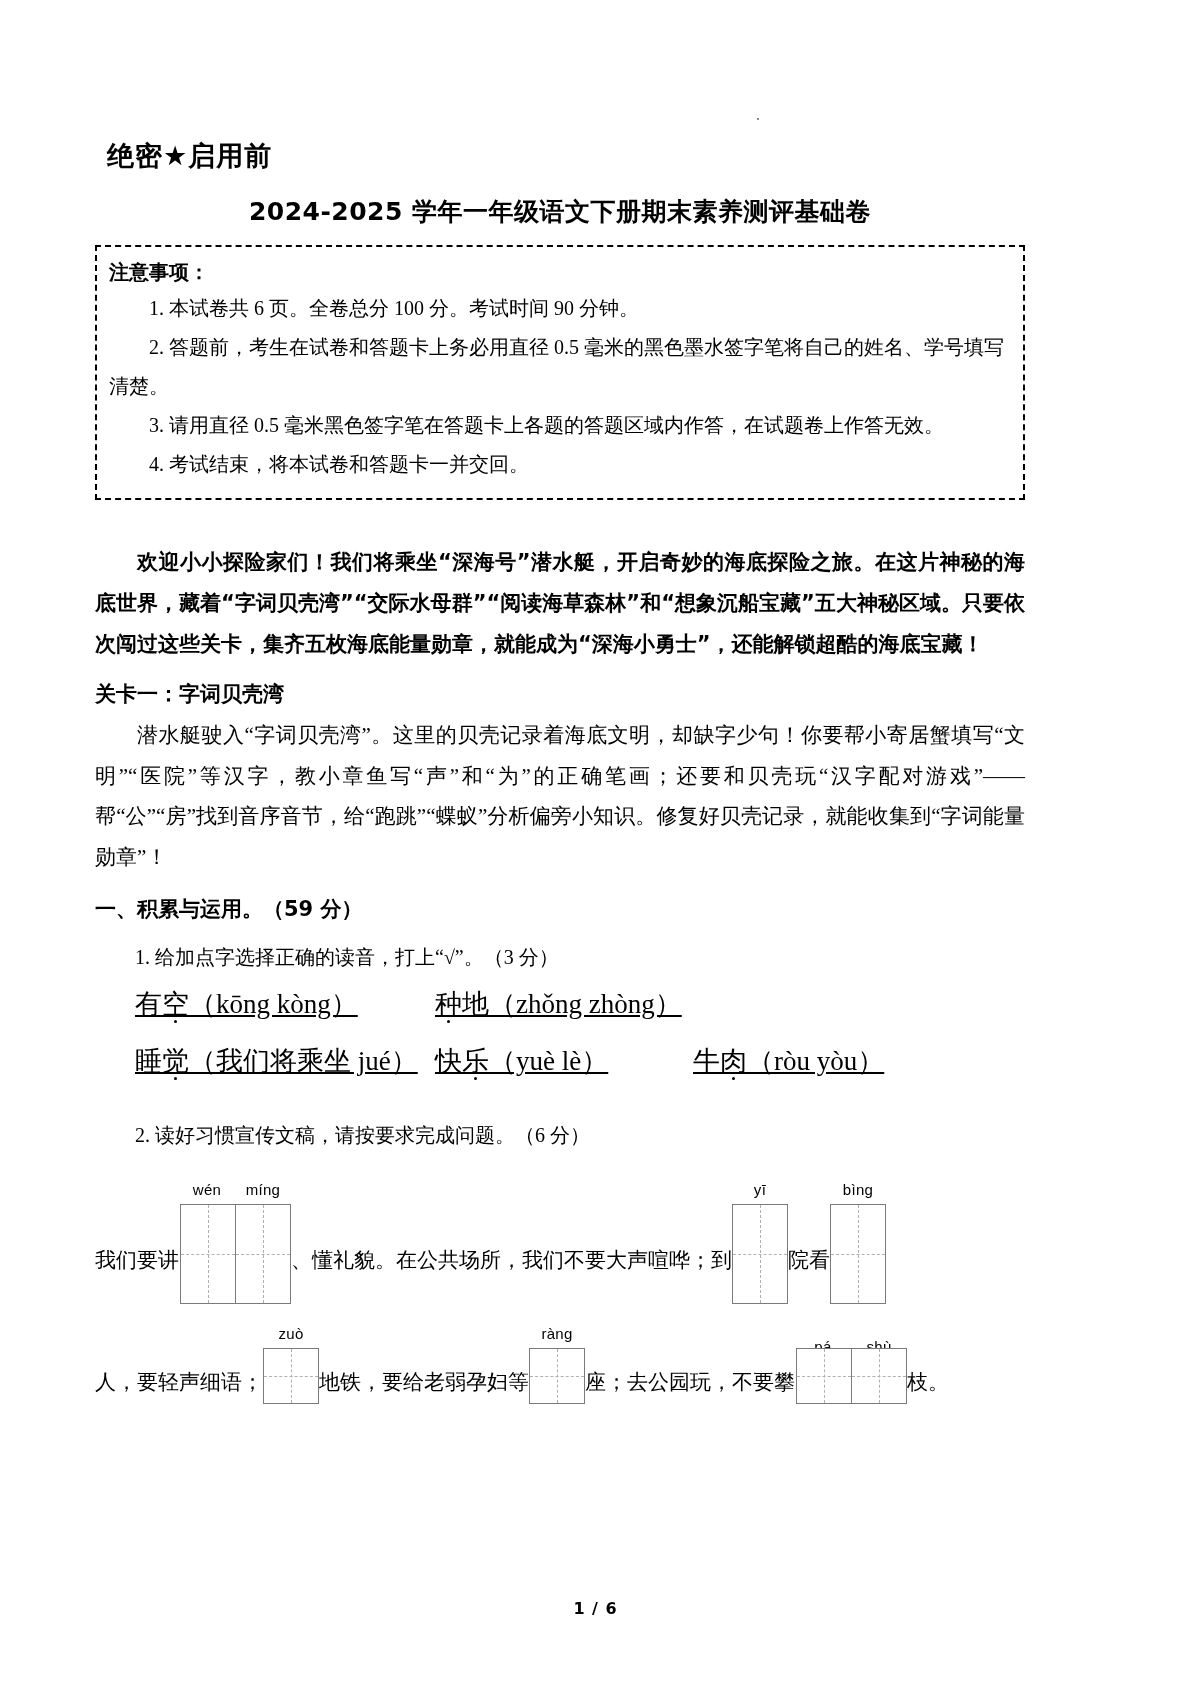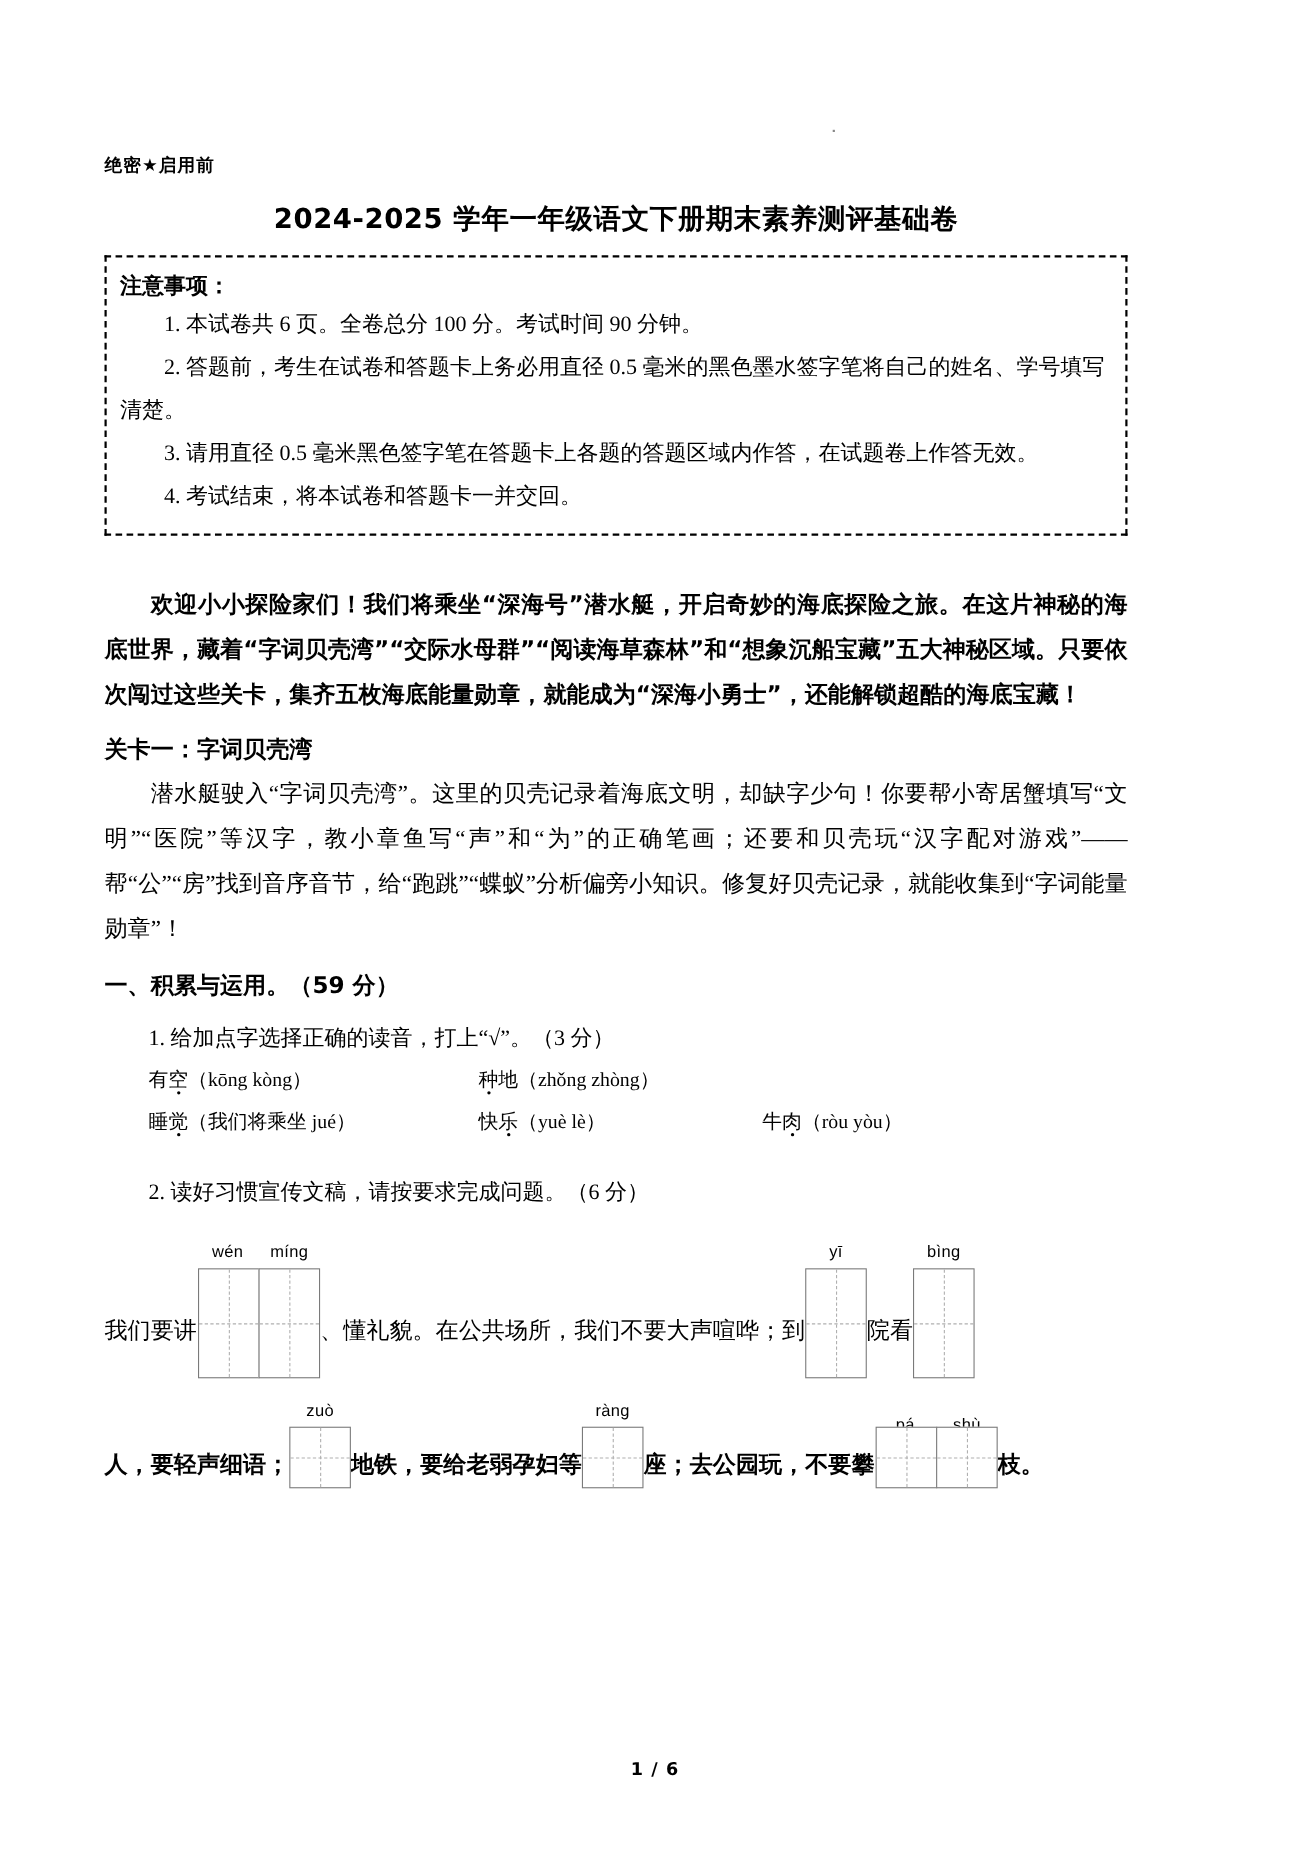--- a/index.html
+++ b/index.html
@@ -27,23 +27,24 @@
     left: 95px;
     top: 0;
     width: 930px;
   }
 
   
   .secret-line {
     margin-top: 140px;
     font-family: "DejaVu Sans", "Liberation Sans", sans-serif;
     font-weight: bold;
-    font-size: 16px;
+    font-size: 27px;
     letter-spacing: 1px;
     line-height: 1.2;
+    margin-left: 12px;
   }
 
   
   .doc-title {
     margin-top: 24px;
     text-align: center;
     font-family: "DejaVu Sans", "Liberation Sans", sans-serif;
     font-weight: bold;
     font-size: 25px;
     letter-spacing: 0.5px;
@@ -120,22 +121,23 @@
     margin-top: 8px;
     margin-left: 40px;
     font-family: "Liberation Serif", "DejaVu Serif", serif;
     font-size: 20px;
     line-height: 1.9;
   }
   .pinyin-row {
     margin-left: 40px;
     display: flex;
     font-family: "Liberation Serif", "DejaVu Serif", serif;
-    font-size: 18px;
+    font-size: 27px;
     line-height: 2.1;
+    text-decoration: underline;
   }
   .pinyin-item {
     white-space: nowrap;
   }
   .pinyin-item.col1 { width: 300px; }
   .pinyin-item.col2 { width: 258px; }
   .pinyin-item.col3 { width: 300px; }
   .dotted {
     position: relative;
   }
@@ -161,21 +163,21 @@
     align-items: flex-start;
     font-family: "Liberation Serif", "DejaVu Serif", serif;
     font-size: 21px;
     white-space: nowrap;
   }
   .inline-text {
     align-self: center;
     padding-top: 0px;
   }
   .grid-line.row1 .inline-text { margin-top: 36px; }
-  .grid-line.row2 .inline-text { margin-top: 36px; font-weight: bold; }
+  .grid-line.row2 .inline-text { margin-top: 36px; }
 
   .tzg {
     display: inline-flex;
     flex-direction: column;
     align-items: center;
   }
   .tzg .py {
     font-family: Liberation Sans, sans-serif;
     font-size: 15px;
     line-height: 1.35;

